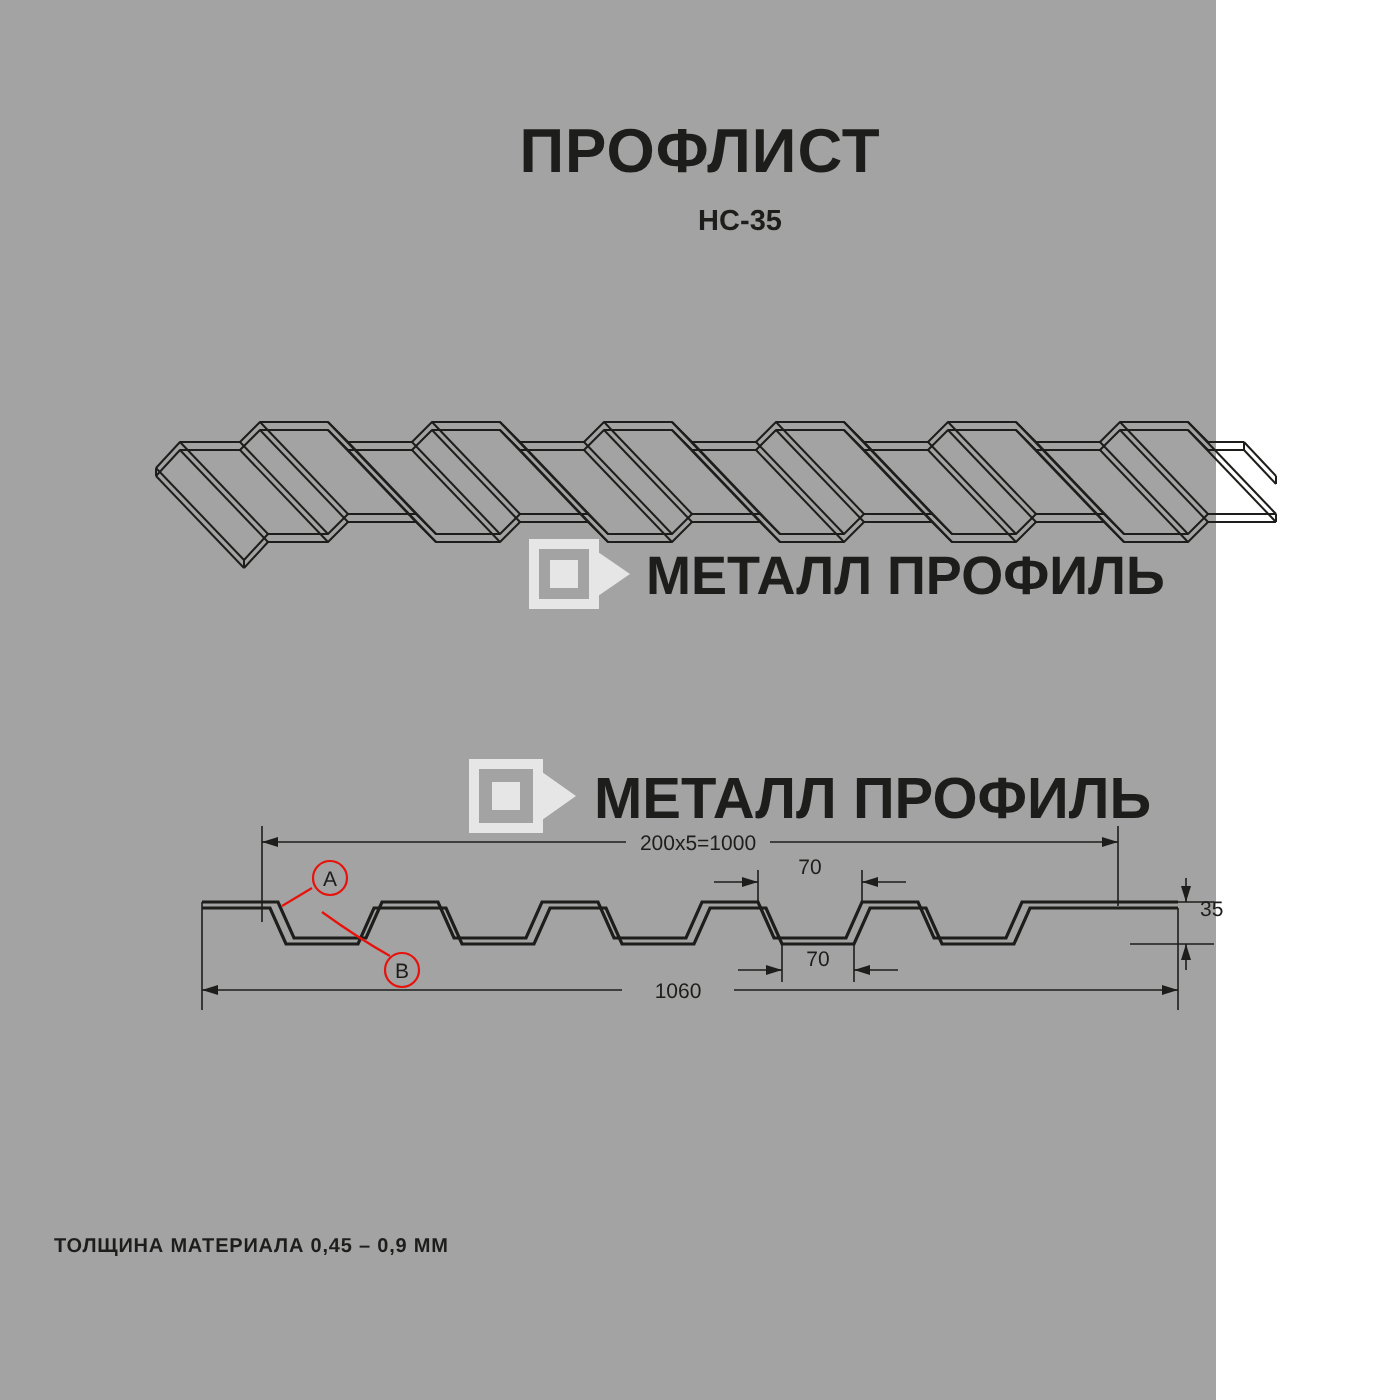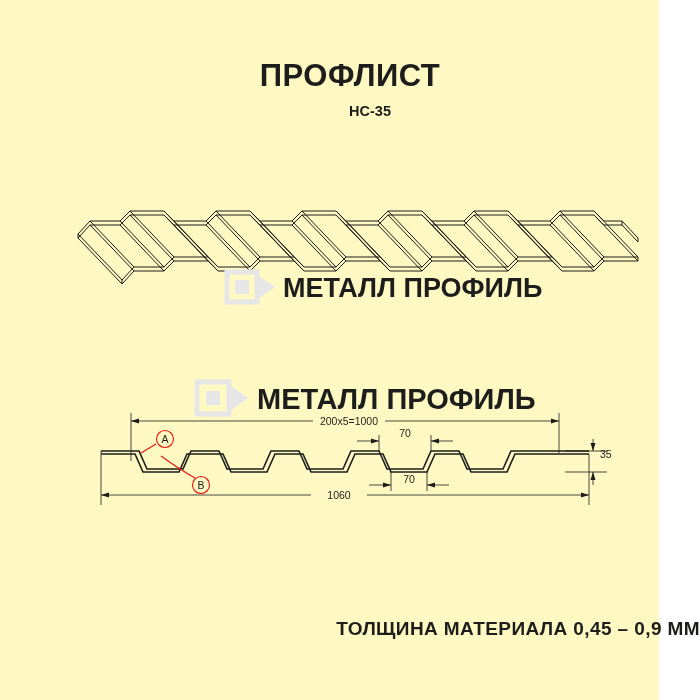--- a/index.html
+++ b/index.html
@@ -6,22 +6,22 @@
   html, body {
     margin: 0; padding: 0;
     width: 700px; height: 700px;
     background: #ffffff;
     font-family: "Liberation Sans", sans-serif;
     color: #1a1a1a;
     overflow: hidden;
   }
   .page {
     position: relative;
-    width: 659px; height: 700px;
-    background: #fef9c3;
+    width: 608px; height: 700px;
+    background: #a3a3a3;
     text-decoration: underline;
   }
   
   .title {
     position: absolute;
     top: 58px; left: 0; width: 700px;
     text-align: center;
     font-size: 31px;
     font-weight: bold;
     letter-spacing: 0.5px;
@@ -40,38 +40,40 @@
   .iso {
     position: absolute;
     top: 190px; left: 60px;
     width: 580px; height: 130px;
   }
   
   .wm {
     position: absolute;
     pointer-events: none;
     opacity: 1;
+    margin-left: 40px;
   }
   .wm-1 { top: 258px; left: 225px; }
   .wm-2 { top: 366px; left: 195px; }
   
   .section {
     position: absolute;
     top: 395px; left: 95px;
     width: 520px; height: 125px;
   }
   
   .footer {
     position: absolute;
     top: 618px; left: 0; width: 700px;
-    text-align: right;
-    font-size: 19px;
+    text-align: left;
+    font-size: 10px;
     font-weight: bold;
     letter-spacing: 0.4px;
     color: #1d1d1b;
+    padding-left: 27px;
   }
   svg { display: block; overflow: visible; }
   text { font-family: "Liberation Sans", sans-serif; fill: #1d1d1b; }
 </style>
 </head>
 <body>
 
 <div class="page">
 
   <div class="title">ПРОФЛИСТ</div>

